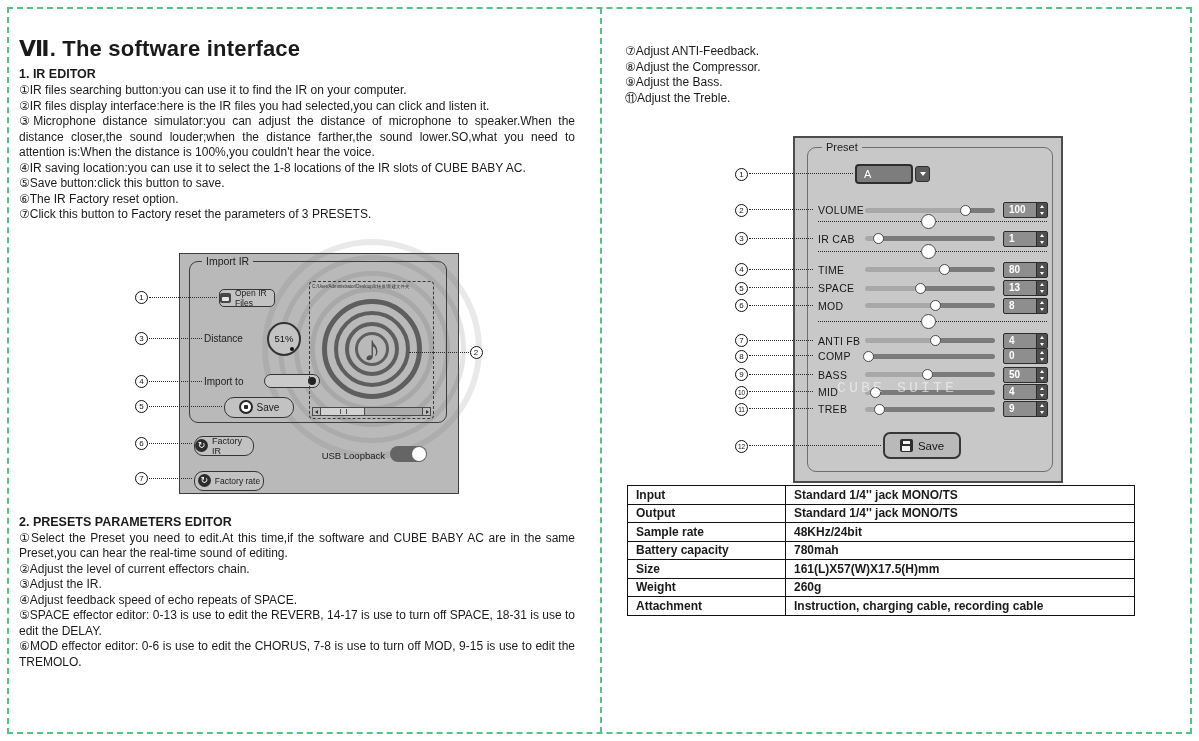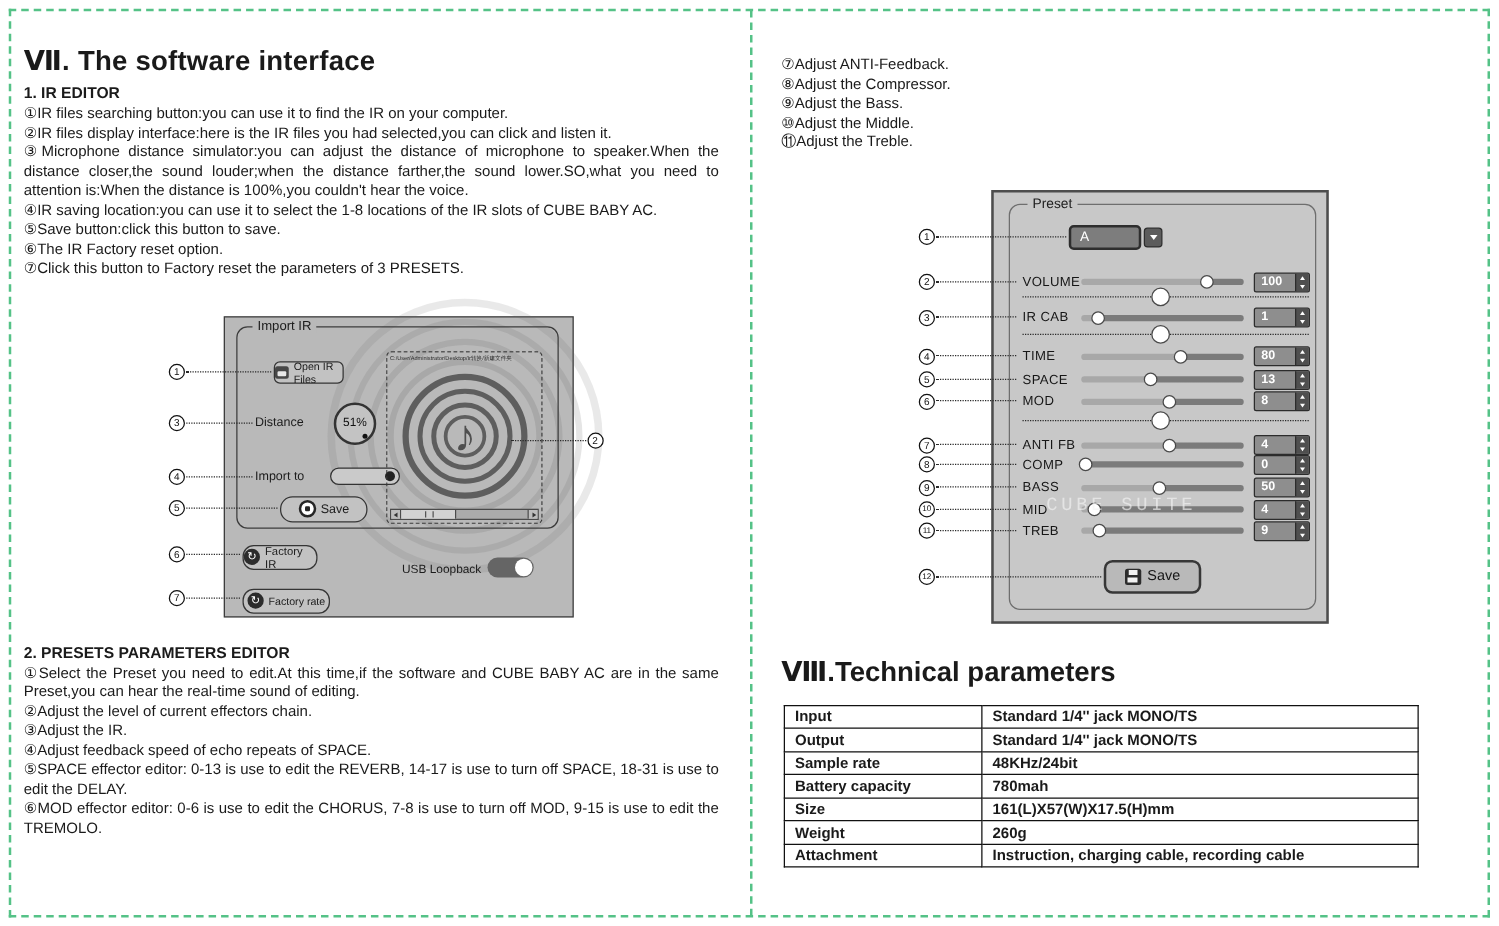--- a/index.html
+++ b/index.html
@@ -224,21 +224,20 @@
         <p class="item">⑤SPACE effector editor: 0-13 is use to edit the REVERB, 14-17 is use to turn off SPACE, 18-31  is use to edit the DELAY.</p>
         <p class="item">⑥MOD effector editor: 0-6 is use to edit the CHORUS, 7-8 is use to turn off MOD, 9-15  is use to edit the TREMOLO.</p>
       </div>
   </div>
 
   <div class="col col-right">
     <div>
         <p class="item">⑦Adjust ANTI-Feedback.</p>
         <p class="item">⑧Adjust the Compressor.</p>
         <p class="item">⑨Adjust the Bass.</p>
-        <p class="item">⑩Adjust the Middle.</p>
         <p class="item">⑪Adjust the Treble.</p>
       </div>
 
     <div class="fig fig2" id="fig2">
       <div class="panel"></div>
       <div class="fieldset">
         <span class="legend">Preset</span>
       </div>
       <div class="dropdown">A</div>
       <div class="dd-arrow"></div>
@@ -380,21 +379,20 @@
         <div class="co" style="left: 10px; top: 235px;">9</div>
         <div class="cl" style="left: 24px; width: 64px; top: 240.5px;"></div>
         <div class="co two" style="left: 10px; top: 252.5px;">10</div>
         <div class="cl" style="left: 24px; width: 64px; top: 258px;"></div>
         <div class="co two" style="left: 10px; top: 269.5px;">11</div>
         <div class="cl" style="left: 24px; width: 64px; top: 275px;"></div>
         <div class="co two" style="left: 10px; top: 306.5px;">12</div>
         <div class="cl" style="left: 24px; width: 132px; top: 312px;"></div>
       </div>
 
-    <h1 class="tech-title">Ⅷ.Technical parameters</h1>
     <table class="tech">
       <tbody id="tech-body">
           <tr>
             <td class="k">Input</td>
             <td>Standard 1/4'' jack MONO/TS</td>
           </tr>
           <tr>
             <td class="k">Output</td>
             <td>Standard 1/4'' jack MONO/TS</td>
           </tr>

